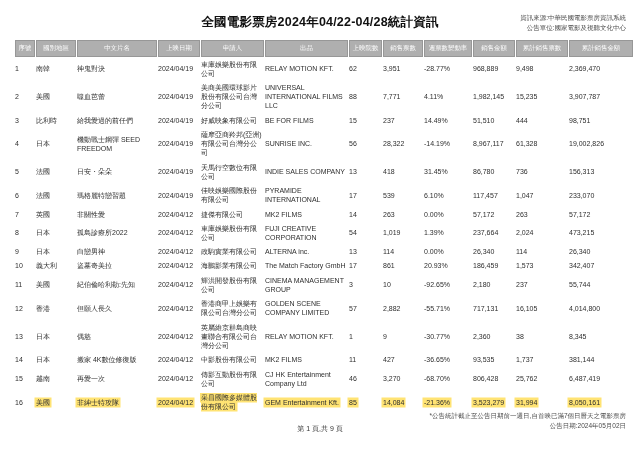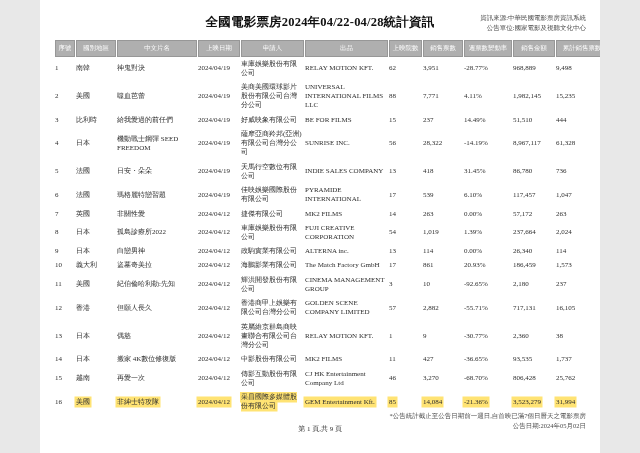--- a/index.html
+++ b/index.html
@@ -1,19 +1,19 @@
 <!DOCTYPE html>
 <html><head>
 <meta charset="utf-8">
 <style>
   html,body { margin:0; padding:0; background:#e8e8e8; }
   .page {
-    position:relative; width:560px; height:453px; margin:0 auto;
+    position:relative; width:640px; height:453px; margin:0 auto;
     background:#ffffff; overflow:hidden;
-    font-family:Liberation Serif, serif;
+    font-family:Liberation Sans, sans-serif;
     color:#2b2b2b;
   }
   .page-title {
     position:absolute; top:14px; left:0; width:100%;
     text-align:center; font-size:12.5px; font-weight:bold; color:#111;
     letter-spacing:0.2px;
   }
   .source-block {
     position:absolute; top:13px; right:14px; text-align:right;
     font-size:6.5px; line-height:1.55; color:#4a4a4a;

